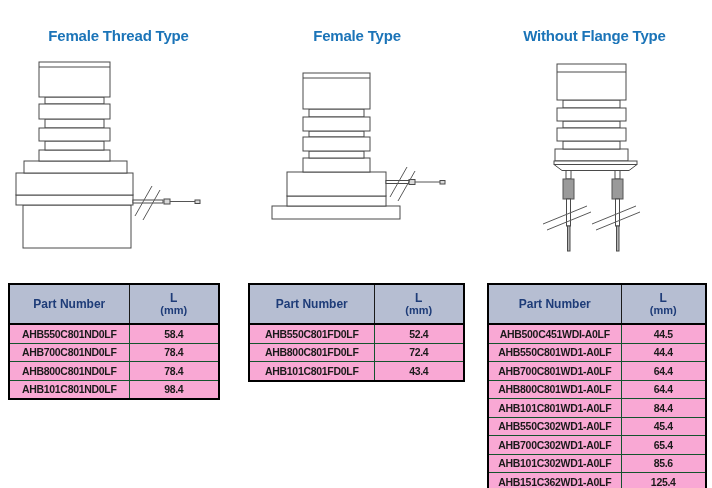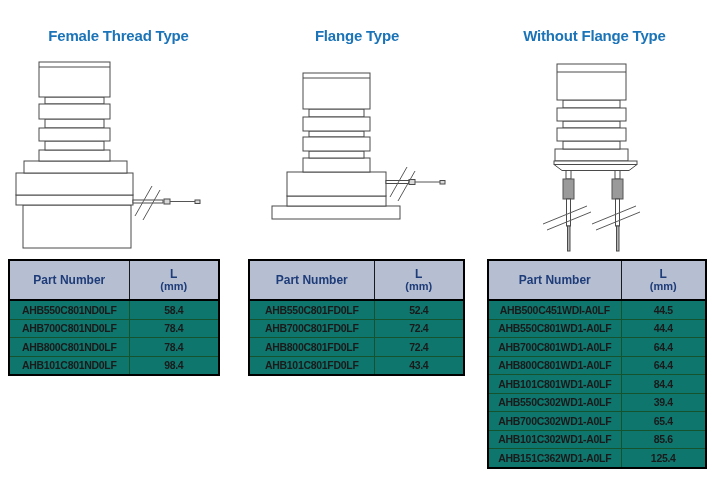--- a/index.html
+++ b/index.html
@@ -14,25 +14,25 @@
   #sec-flange { left:237px; width:240px; }
   #sec-noflange { left:477px; width:235px; }
 
   .col-title {
     text-align:center; font-weight:bold; font-size:15px;
     color:#1b74b8; padding-top:4px; letter-spacing:-0.2px;
   }
   svg.diagram { position:absolute; top:33px; left:0; }
 
   table.spec {
-    position:absolute; top:236px;
+    position:absolute; top:260px;
     border-collapse:collapse;
     border:2px solid #000;
     table-layout:fixed;
-    background:#0f766e;
+    background:#f9a8d4;
   }
   #sec-female table.spec { left:8px;  width:210px; }
   #sec-flange table.spec { left:11px; width:215px; }
   #sec-noflange table.spec { left:10px; width:218px; }
 
   table.spec th {
     background:#b6bed2; color:#1e3c78;
     border:1px solid #1a1a1a; border-bottom:2px solid #000;
     font-size:12px; font-weight:bold; text-align:center;
     height:38px; padding:0; line-height:1.05;
@@ -115,21 +115,21 @@
         </tr>
         <tr>
           <td>AHB101C801ND0LF</td>
           <td>98.4</td>
         </tr>
       </tbody>
   </table>
 </div>
 
 <div class="section" id="sec-flange">
-  <div class="col-title">Flange Type</div>
+  <div class="col-title">Female Type</div>
 
   <svg class="diagram" width="240" height="200" viewBox="0 0 240 200">
     <g fill="#ffffff" stroke="#4a4a4a" stroke-width="1">
 
       <rect x="35" y="150" width="128" height="13"></rect>
 
       <rect x="50" y="140" width="99" height="10"></rect>
       <rect x="50" y="116" width="99" height="24"></rect>
 
       <rect x="66" y="102" width="67" height="14"></rect>
@@ -167,24 +167,20 @@
           <span class="unit">(mm)</span>
         </th>
       </tr>
     </thead>
     <tbody>
         <tr>
           <td>AHB550C801FD0LF</td>
           <td>52.4</td>
         </tr>
         <tr>
-          <td>AHB700C801FD0LF</td>
-          <td>72.4</td>
-        </tr>
-        <tr>
           <td>AHB800C801FD0LF</td>
           <td>72.4</td>
         </tr>
         <tr>
           <td>AHB101C801FD0LF</td>
           <td>43.4</td>
         </tr>
       </tbody>
   </table>
 </div>
@@ -256,21 +252,21 @@
         <tr>
           <td>AHB800C801WD1-A0LF</td>
           <td>64.4</td>
         </tr>
         <tr>
           <td>AHB101C801WD1-A0LF</td>
           <td>84.4</td>
         </tr>
         <tr>
           <td>AHB550C302WD1-A0LF</td>
-          <td>39.4</td>
+          <td>45.4</td>
         </tr>
         <tr>
           <td>AHB700C302WD1-A0LF</td>
           <td>65.4</td>
         </tr>
         <tr>
           <td>AHB101C302WD1-A0LF</td>
           <td>85.6</td>
         </tr>
         <tr>

